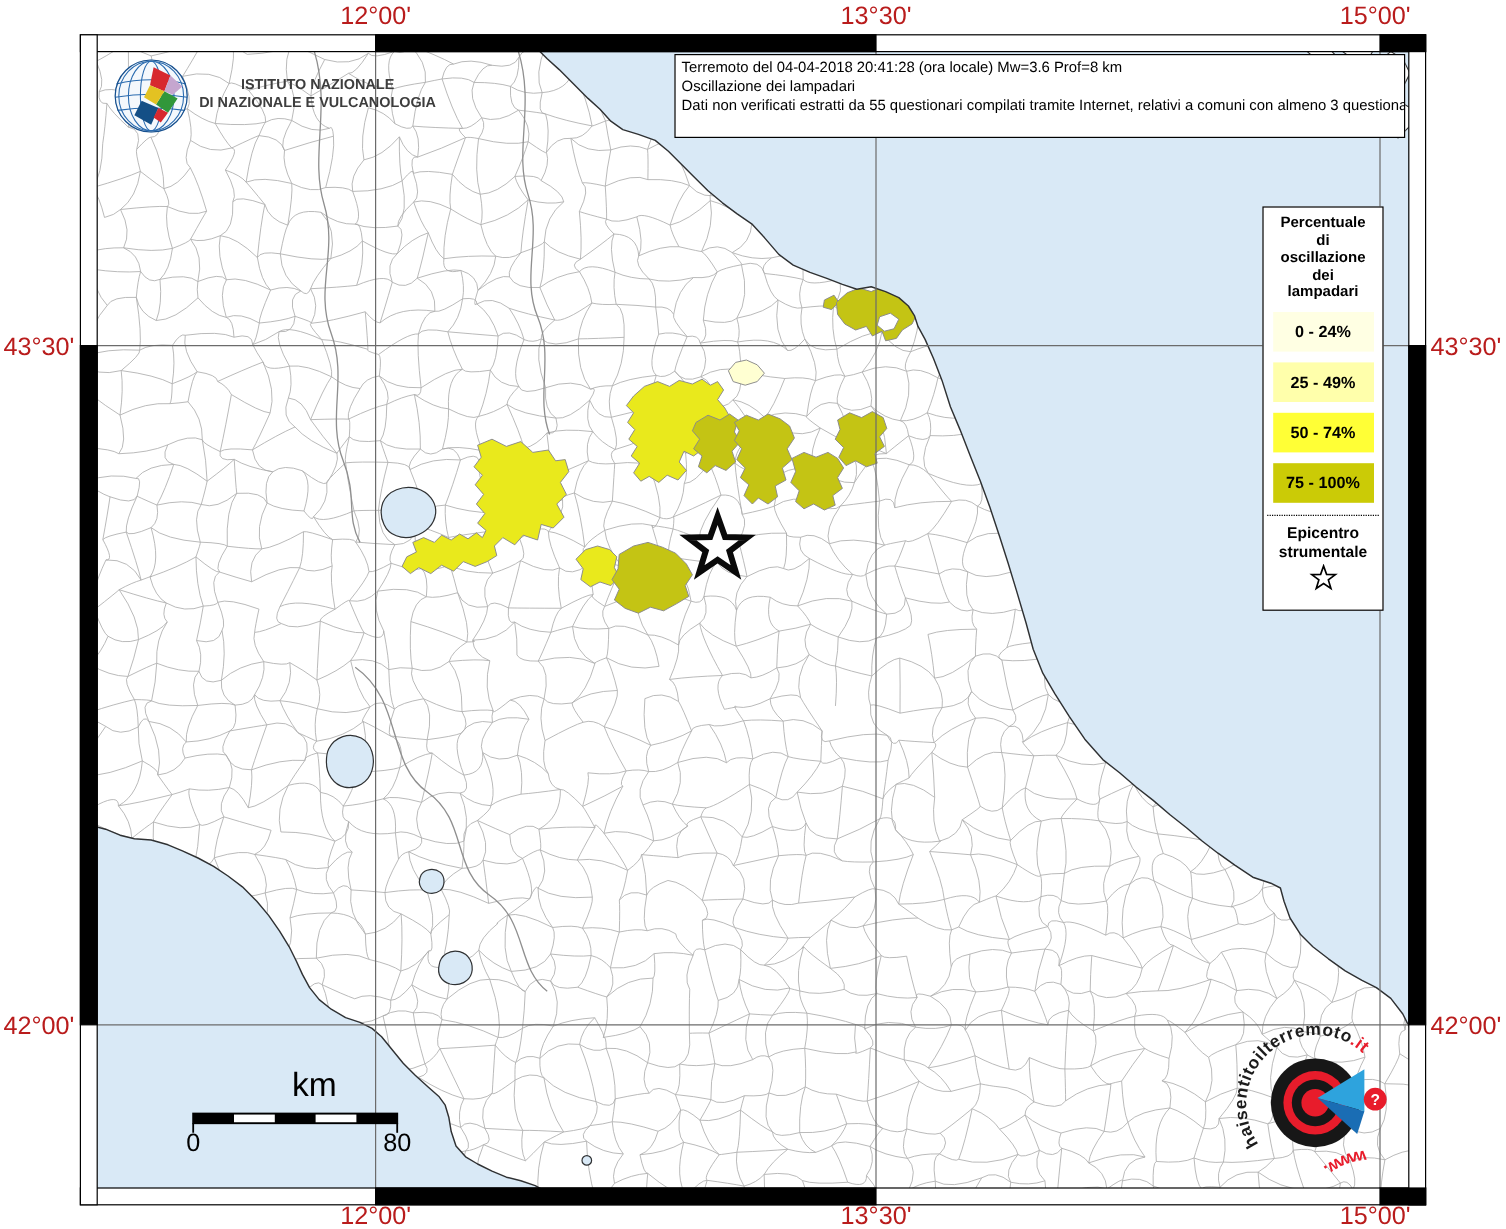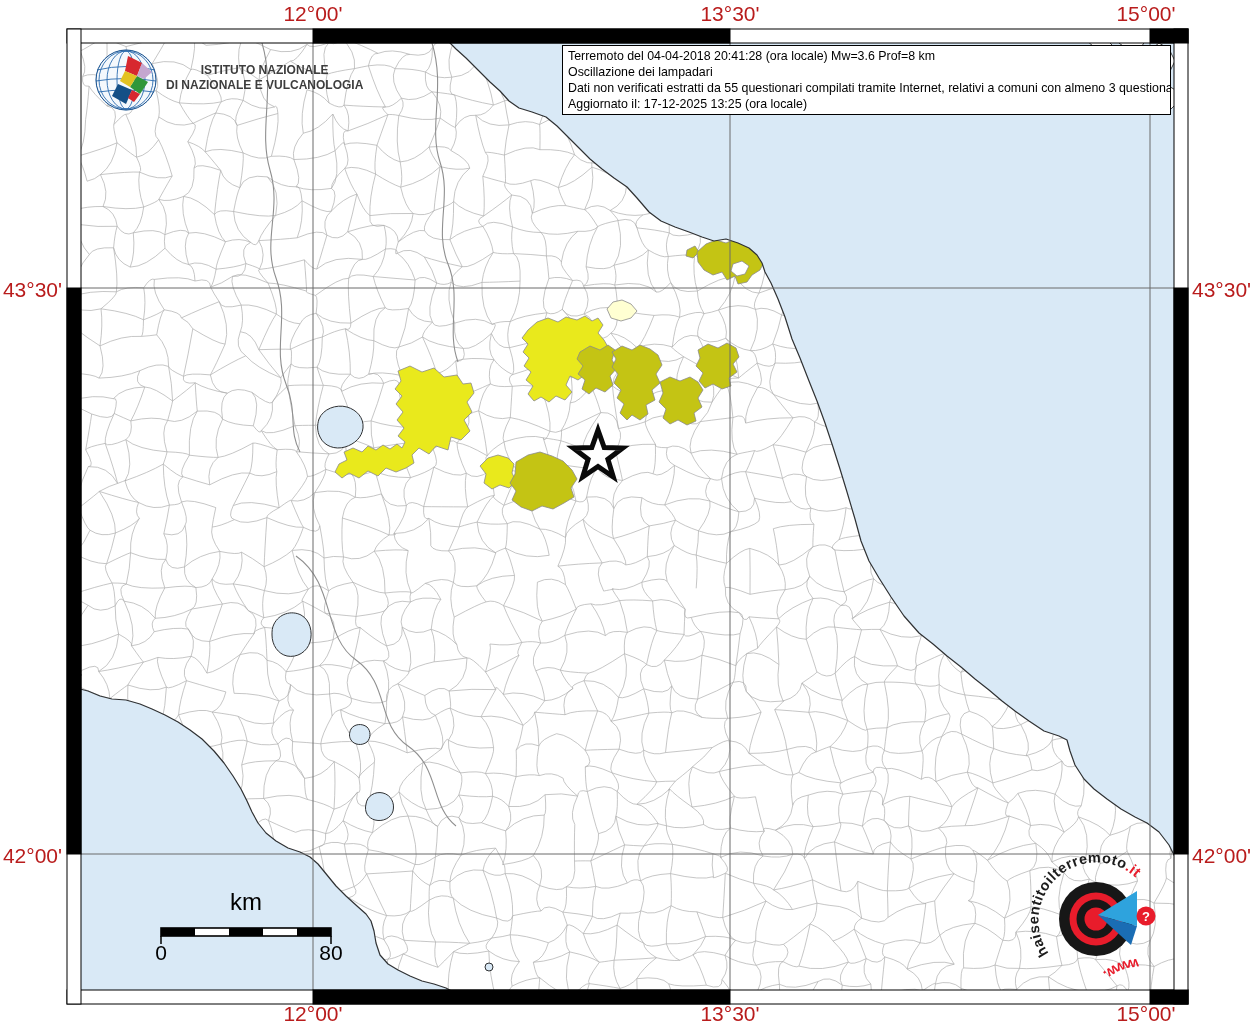--- a/index.html
+++ b/index.html
@@ -151,25 +151,41 @@
   <div class="itext">
     <div>ISTITUTO NAZIONALE</div>
     <div>DI NAZIONALE E VULCANOLOGIA</div>
   </div>
 </div>
 
 <div id="infobox">
   <div>Terremoto del 04-04-2018 20:41:28 (ora locale) Mw=3.6 Prof=8 km</div>
   <div>Oscillazione dei lampadari</div>
   <div>Dati non verificati estratti da 55 questionari compilati tramite Internet, relativi a comuni con almeno 3 questionari.</div>
-  <div>Aggiornato il: 17-12-2025 13:25 (ora locale)</div>
-</div>
-
-
-<div class="slabel" style="left:196px;top:888px;width:100px;font-size:24px;">km</div>
+</div>
+
+<div id="legend">
+  <div class="ltitle">Percentuale
+di
+oscillazione
+dei
+lampadari</div>
+  <div class="swatch" style="background: rgb(255, 255, 227);">0 - 24%</div>
+  <div class="swatch" style="background: rgb(255, 255, 171);">25 - 49%</div>
+  <div class="swatch" style="background: rgb(255, 255, 54);">50 - 74%</div>
+  <div class="swatch" style="background: rgb(203, 203, 6);">75 - 100%</div>
+  <div class="dotsep"></div>
+  <div class="epiclabel">Epicentro
+strumentale</div>
+  <svg width="24" height="24" viewBox="-30 -30 60 60" style="margin-top:2px;">
+    <path d="M0,-26 L6.2,-8.5 L24.7,-8 L9.9,3.2 L15.3,21 L0,10.5 L-15.3,21 L-9.9,3.2 L-24.7,-8 L-6.2,-8.5 Z" fill="#fff" stroke="#000" stroke-width="3.5"></path>
+  </svg>
+</div>
+
+<div class="slabel" style="left:212px;top:888px;width:100px;font-size:28px;">km</div>
 <div class="slabel" style="left:141px;top:941px;width:40px;font-size:21px;">0</div>
 <div class="slabel" style="left:311px;top:941px;width:40px;font-size:21px;">80</div>
 
 <svg id="wmark" width="160" height="160" viewBox="-80 -80 160 160">
   <defs>
     <path id="wmArc" d="M -46,36 A 58,58 0 1 1 54,24" fill="none"></path>
     <path id="wmArc2" d="M 46,40 A 58,58 0 0 0 2,58" fill="none"></path>
   </defs>
   <circle r="37" fill="#171717"></circle>
   <circle r="26.5" fill="#e81c2b"></circle>

